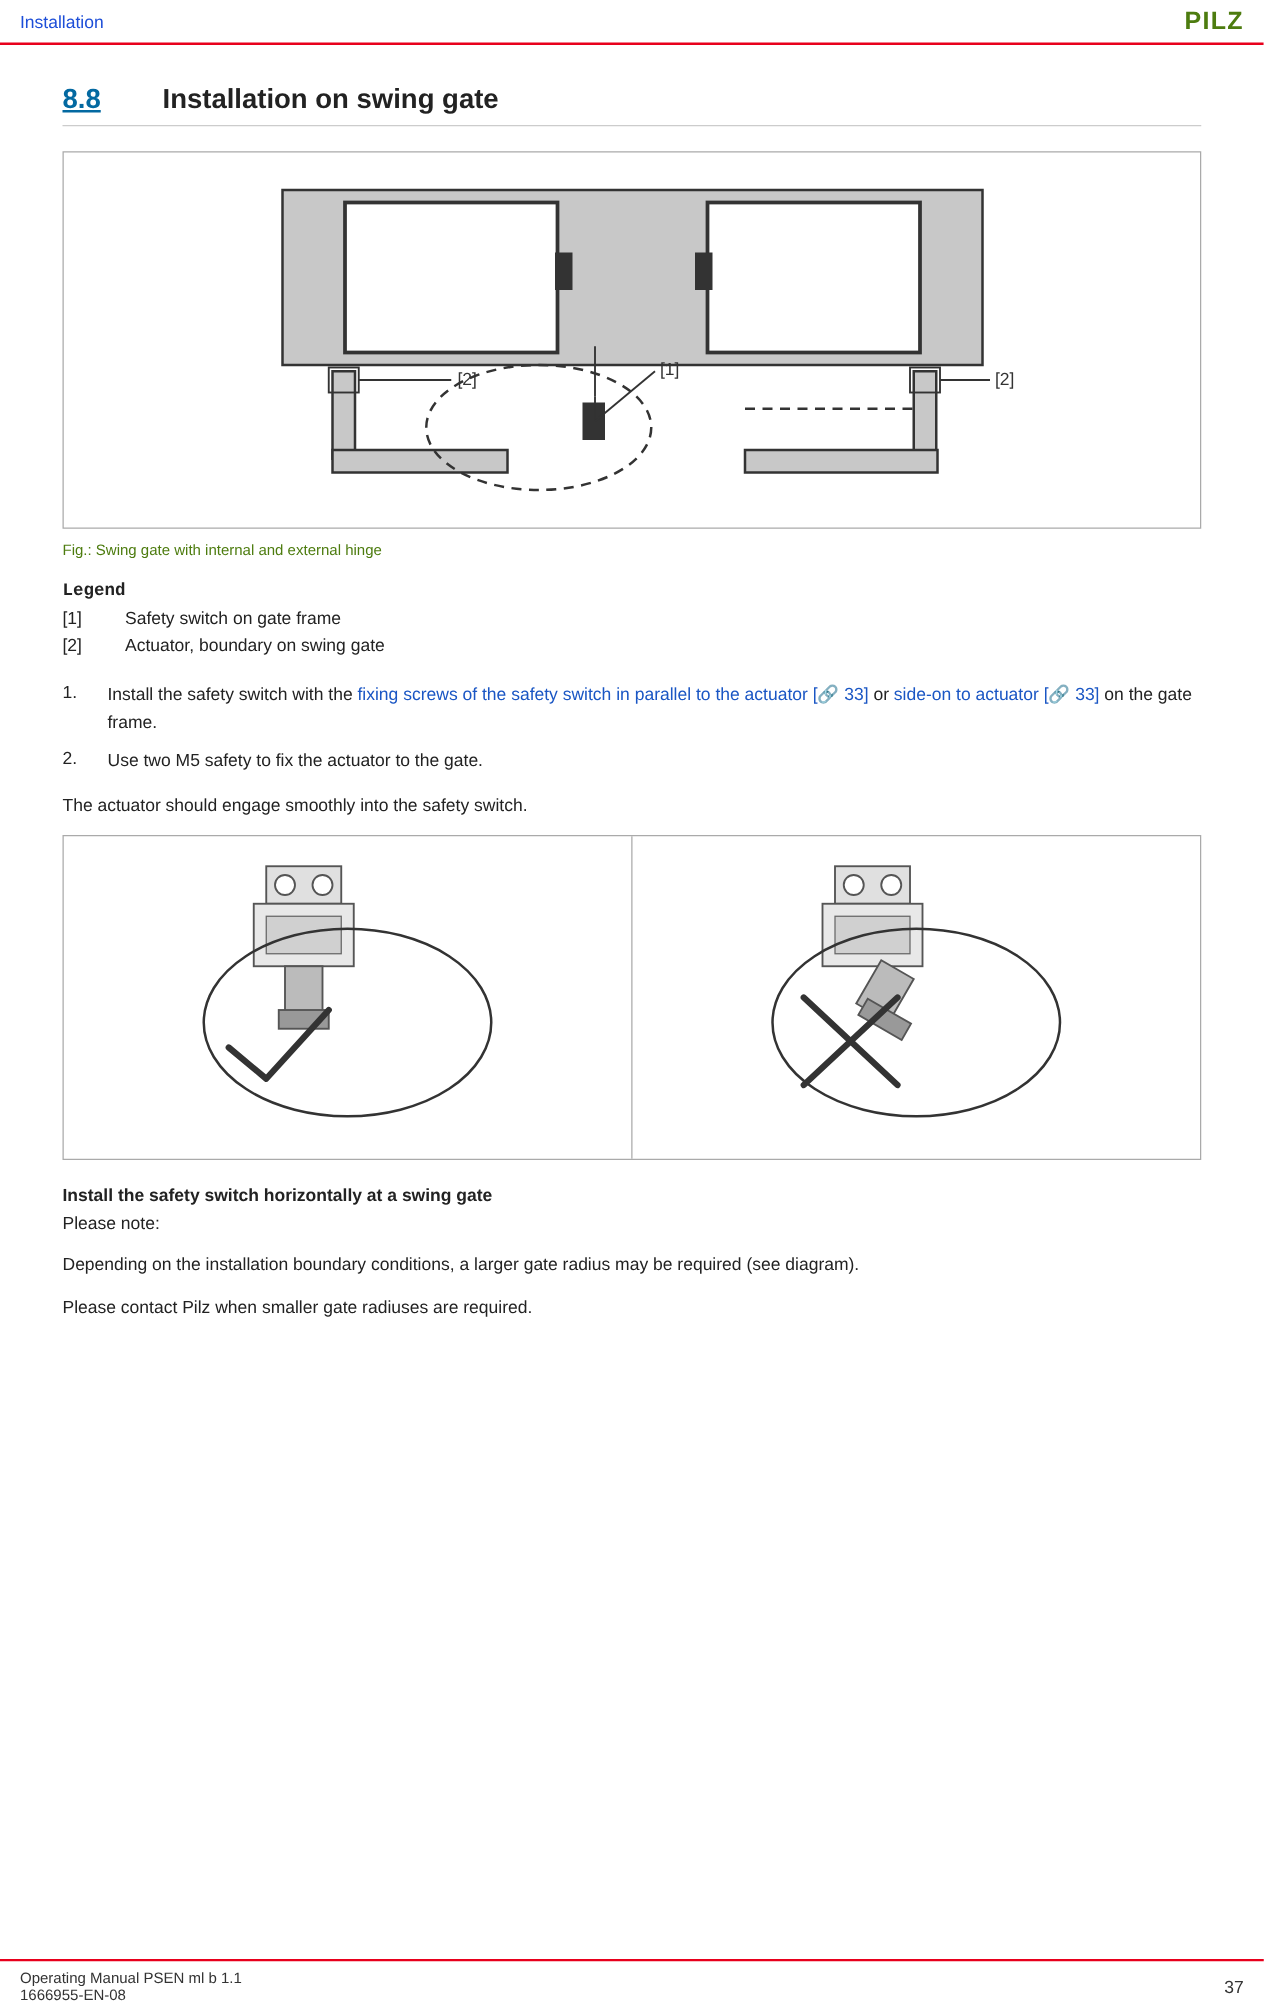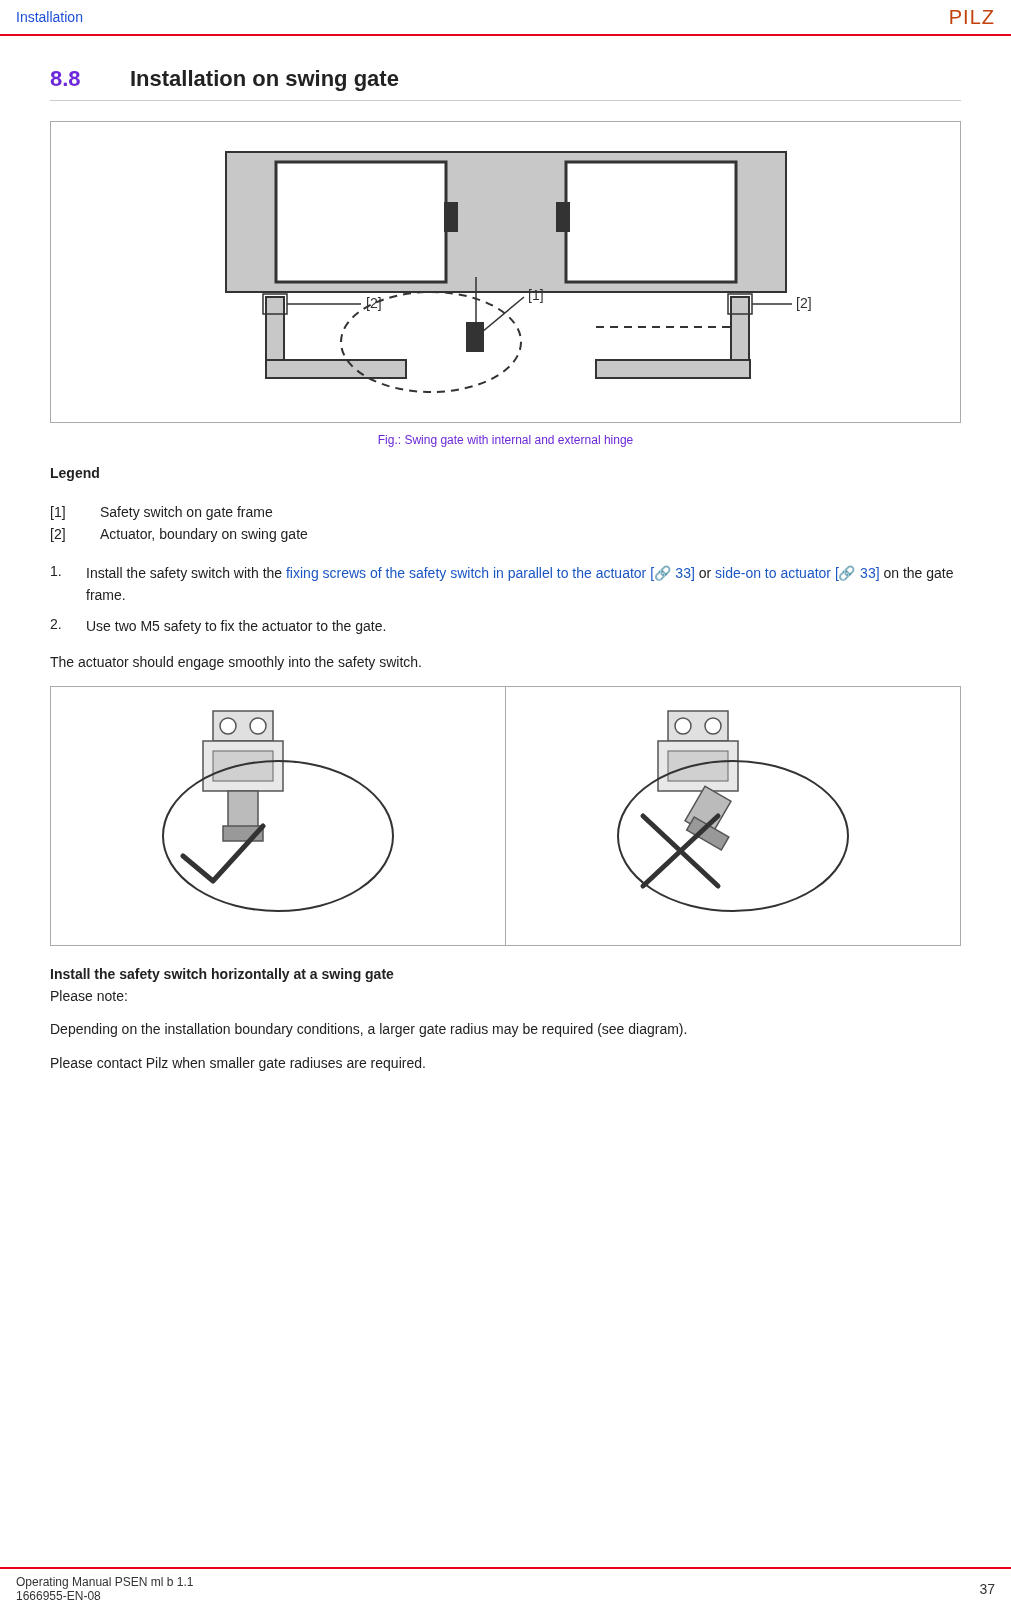--- a/index.html
+++ b/index.html
@@ -19,45 +19,46 @@
       align-items: center;
       border-bottom: 2px solid #e8001c;
       padding: 6px 16px;
       height: 36px;
     }
     .header-title {
       font-size: 14px;
       color: #1d4ed8;
     }
     .pilz-logo {
-      font-weight: normal;
+      font-weight: bold;
       font-size: 20px;
-      color: #c2410c;
+      color: #4d7c0f;
       letter-spacing: 1px;
     }
 
     
     .content {
       padding: 30px 50px 30px 50px;
     }
 
     
     .section-heading {
       display: flex;
       align-items: baseline;
       gap: 30px;
       margin-bottom: 20px;
       border-bottom: 1px solid #ccc;
       padding-bottom: 8px;
     }
     .section-number {
       font-size: 22px;
       font-weight: bold;
-      color: #6d28d9;
+      color: #0369a1;
       min-width: 50px;
+      text-decoration: underline;
     }
     .section-title {
       font-size: 22px;
       font-weight: bold;
       color: #222;
     }
 
     
     .figure-box {
       border: 1px solid #aaa;
@@ -66,30 +67,30 @@
       padding: 20px;
       display: flex;
       justify-content: center;
       align-items: center;
       min-height: 300px;
     }
 
     
     .figure-caption {
       font-size: 12px;
-      color: #6d28d9;
+      color: #4d7c0f;
       margin-bottom: 18px;
-      text-align: center;
     }
 
     
     .legend-title {
       font-weight: bold;
-      margin-bottom: 20px;
+      margin-bottom: 2px;
       margin-top: 14px;
+      font-family: Liberation Mono, monospace;
     }
     .legend-table {
       border-collapse: collapse;
       margin-bottom: 18px;
     }
     .legend-table td {
       padding: 3px 12px 3px 0;
       vertical-align: top;
       font-size: 14px;
     }

